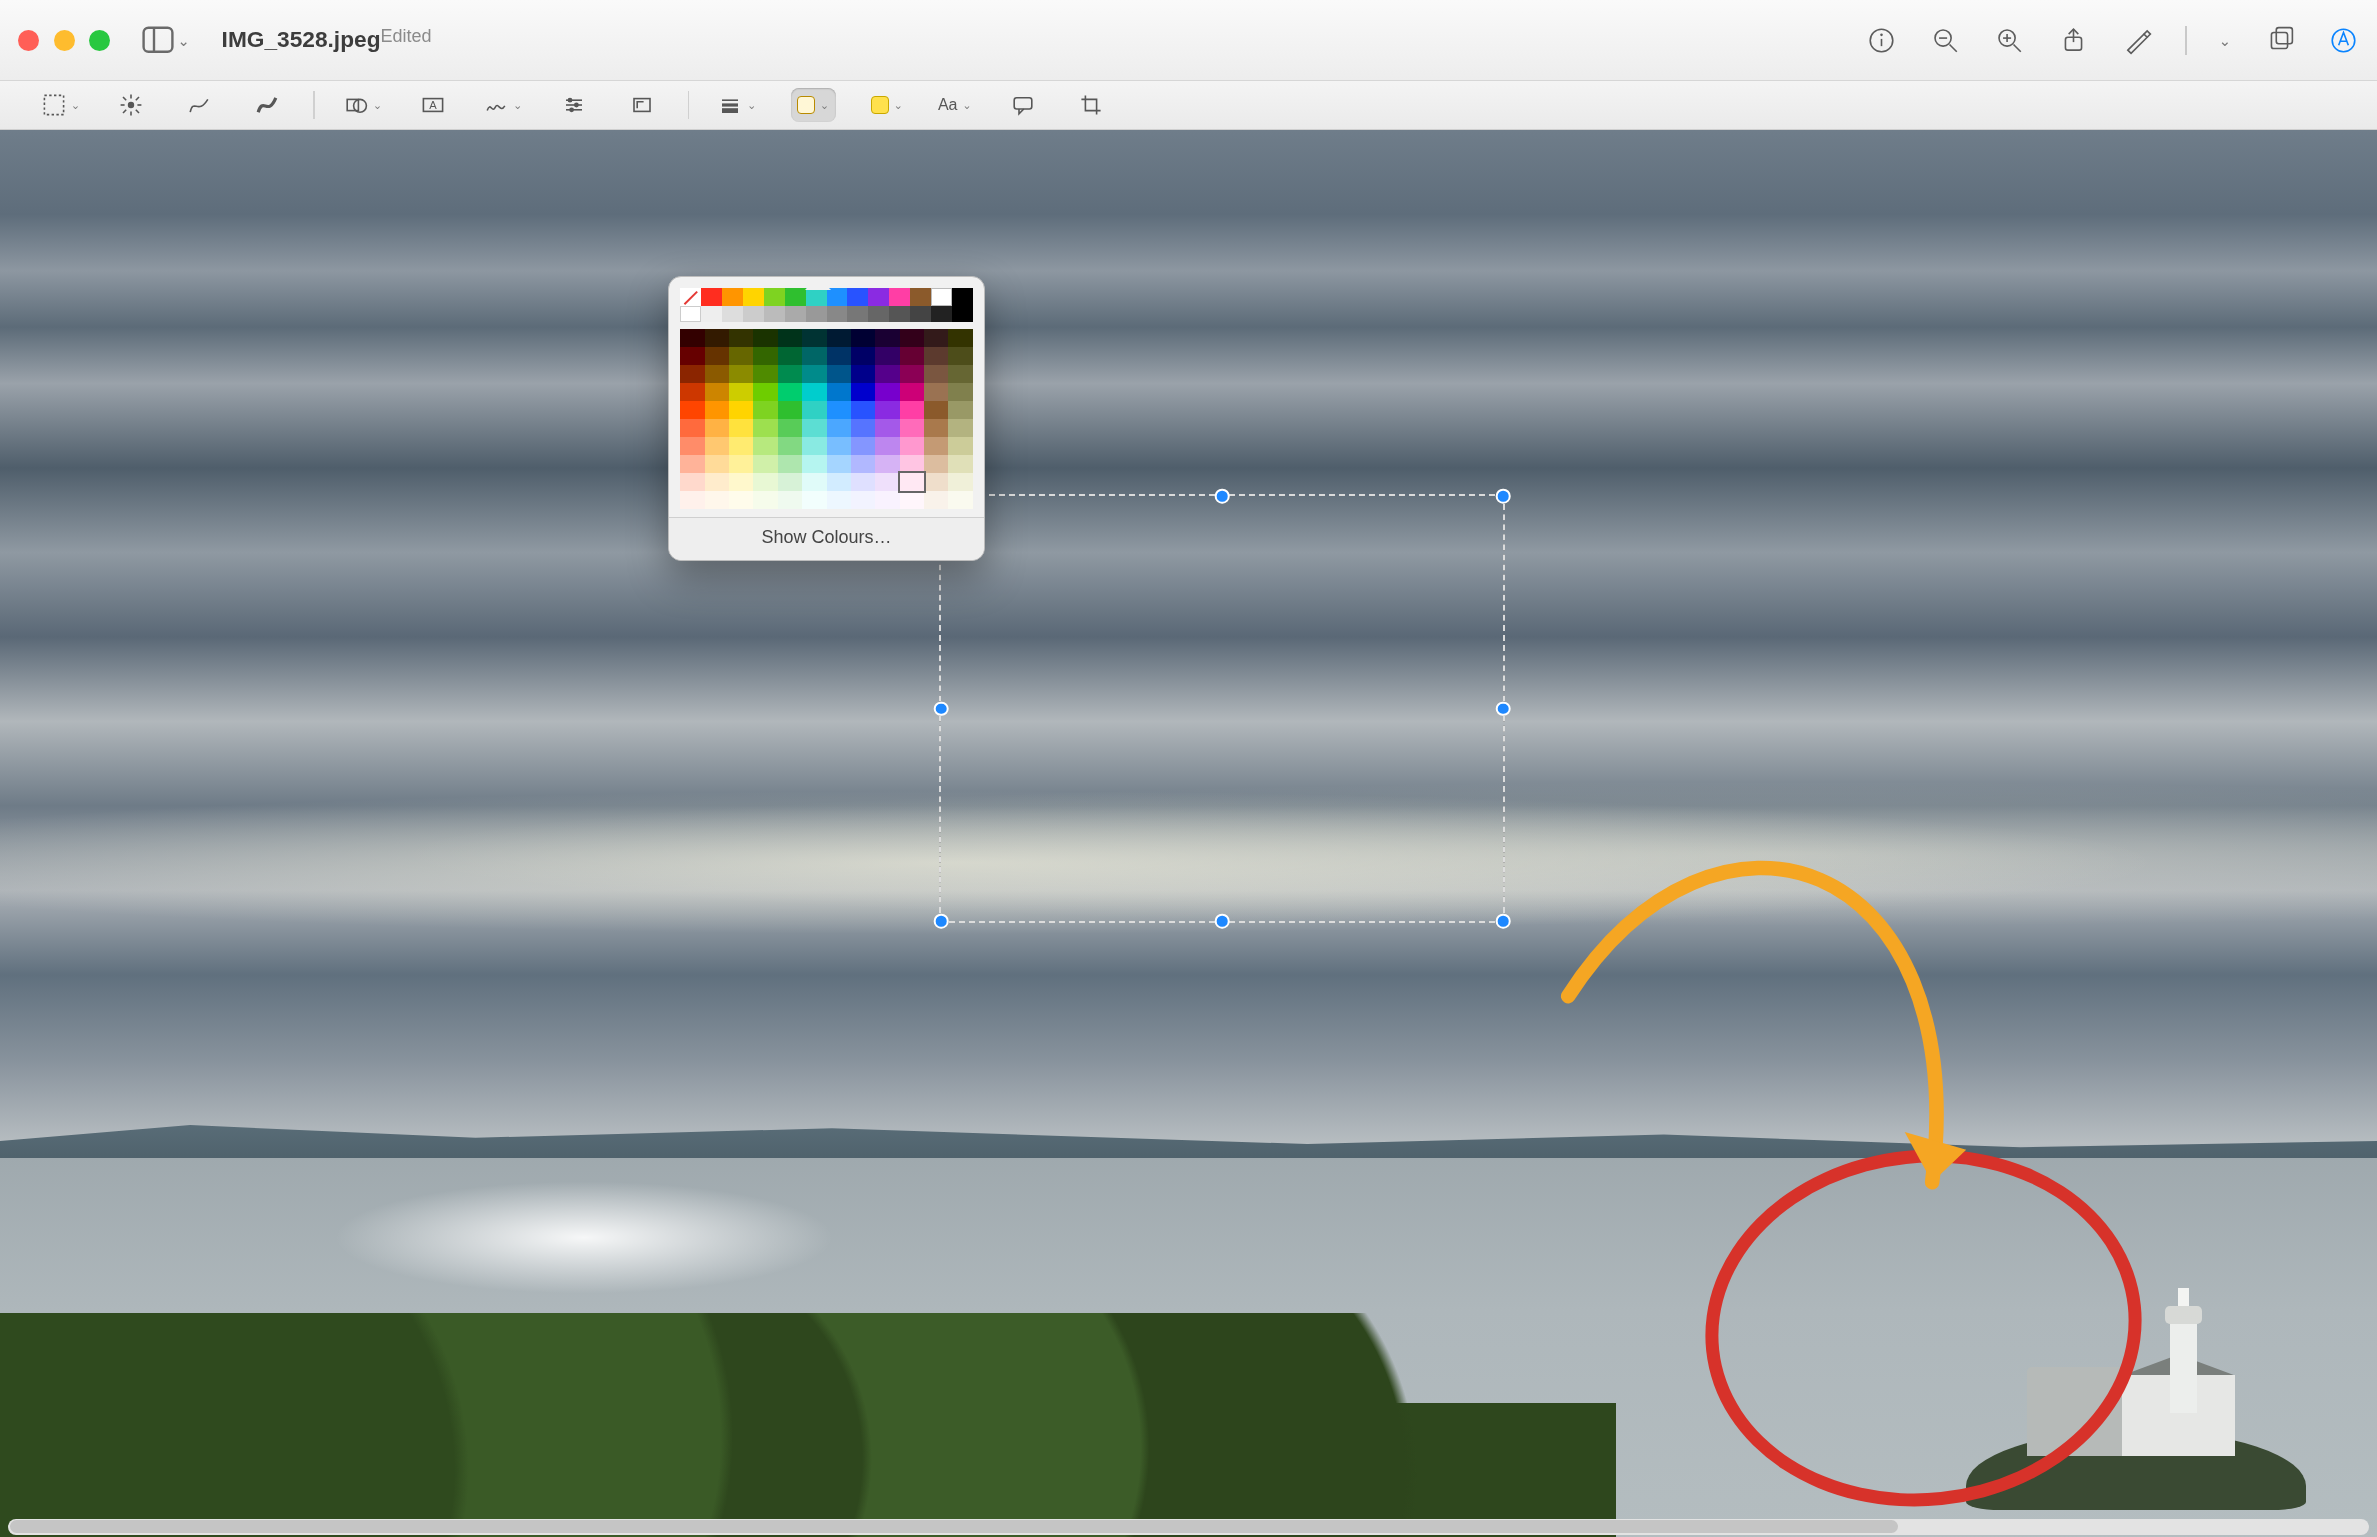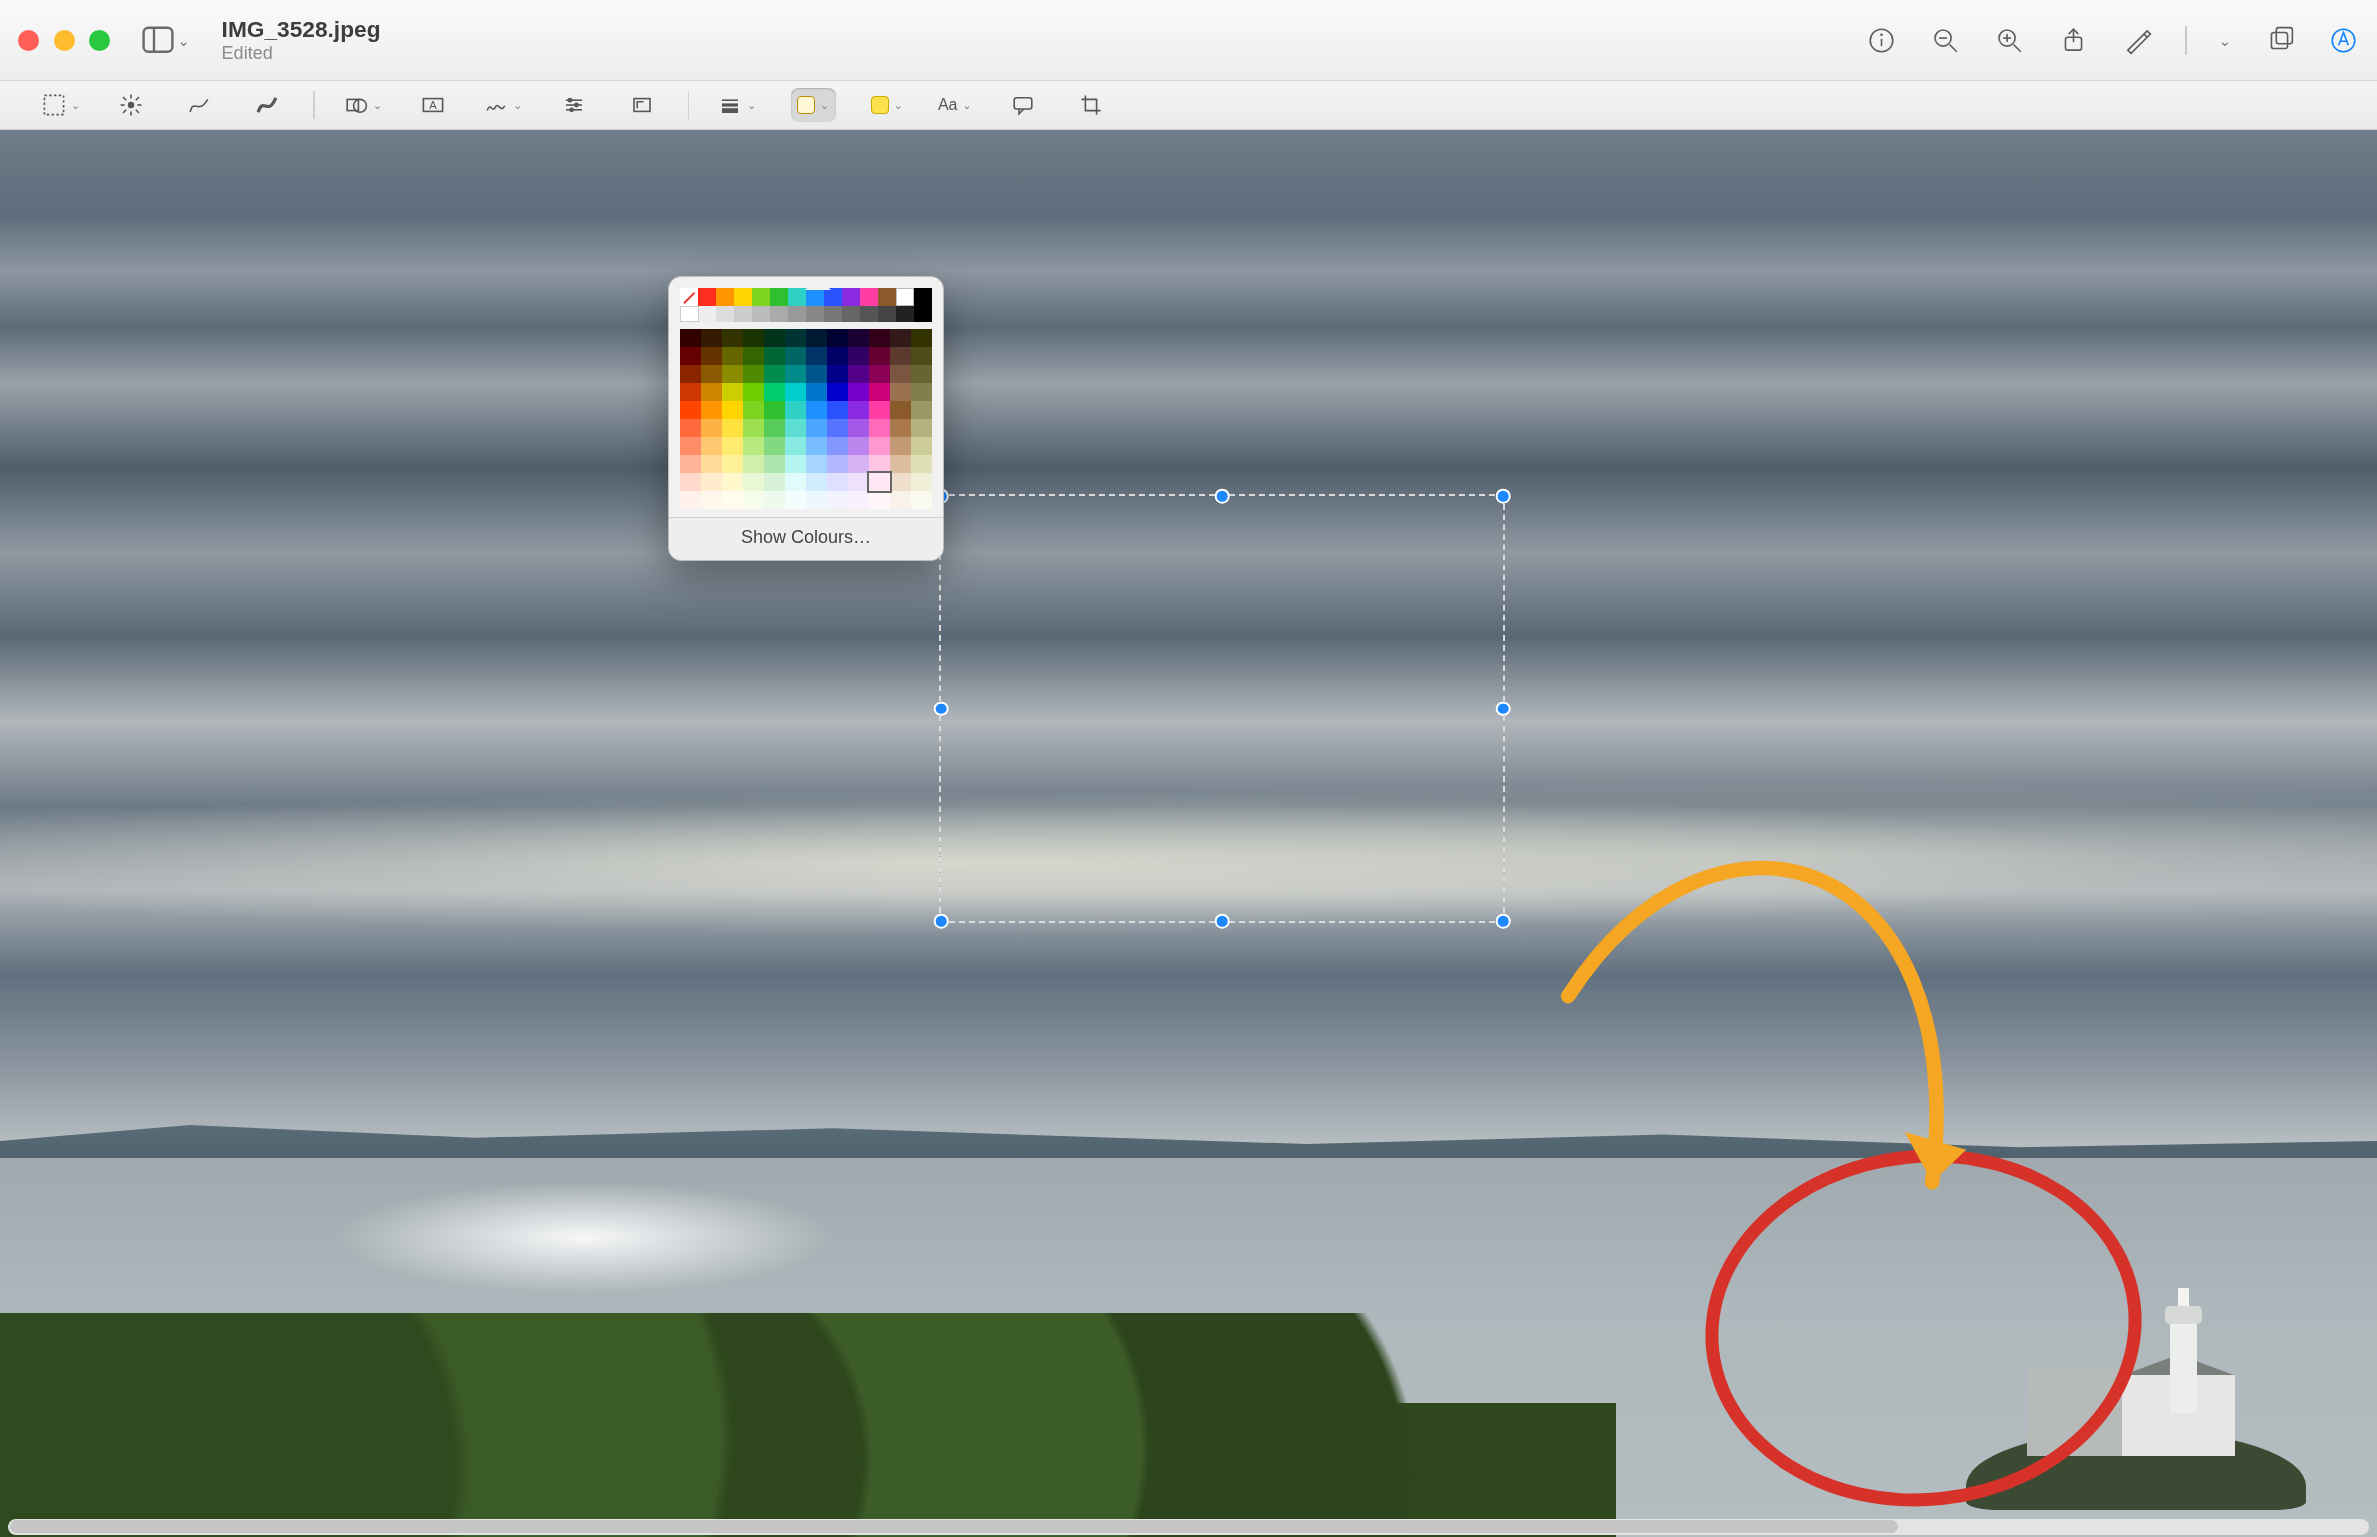--- a/index.html
+++ b/index.html
@@ -14,21 +14,21 @@
   border-bottom: 0.8px solid #d6d6d6;
 }
 .traffic-lights { display: flex; gap: 14.6px; margin-right: 32px; }
 .traffic-lights span { width: 21px; height: 21px; border-radius: 50%; display:block; }
 .traffic-r { background:#ff5f57; } .traffic-y { background:#febc2e; } .traffic-g { background:#28c840; }
 
 .sidebar-toggle { display:flex; align-items:center; gap:3.2px; margin-right:32px; color:#6a6a6a; }
 .sidebar-toggle svg { width:32px; height:27.5px; }
 .chev { font-size:14.6px; color:#7a7a7a; }
 
-.title-block { display:flex; flex-direction:column; line-height:1.2; }
+.title-block { display:flex; flex-direction:row; line-height:1.2; }
 .title-block .fname { font-size:22.7px; font-weight:600; color:#3d3d3d; }
 .title-block .status { font-size:18px; color:#8b8b8b; }
 
 .titlebar .spacer { flex:1; }
 .tool-icons-right { display:flex; align-items:center; gap:32px; }
 .tool-icons-right .ic { width:32px; height:32px; display:flex; align-items:center; justify-content:center; color:#5c5c5c; }
 .tool-icons-right .ic svg { width:29px; height:29px; stroke:#5c5c5c; fill:none; stroke-width:2; }
 .ic.markup svg circle { stroke:#0a84ff; }
 .ic.markup svg path  { stroke:#0a84ff; }
 .divider-v { width:1.6px; height:29px; background:#c9c9c9; }
@@ -151,21 +151,21 @@
   background:#1e88ff; border:2.4px solid #fff;
   transform:translate(-50%,-50%);
 }
 .h-nw{left:0;top:0}.h-n{left:50%;top:0}.h-ne{left:100%;top:0}
 .h-w{left:0;top:50%}.h-e{left:100%;top:50%}
 .h-sw{left:0;top:100%}.h-s{left:50%;top:100%}.h-se{left:100%;top:100%}
 
 
 .popover {
   position:absolute; left:668px; top:146px;
-  width:276px;
+  width:317px;
   background:#f1f1f1;
   border:0.8px solid #bcbcbc;
   border-radius:13px;
   box-shadow:0 16px 39px rgba(0,0,0,.35);
   padding:11.3px 11.3px 0;
 }
 .popover::before{
   content:""; position:absolute; left:136px; top:-13px;
   border:13px solid transparent; border-bottom-color:#f1f1f1;
 }

